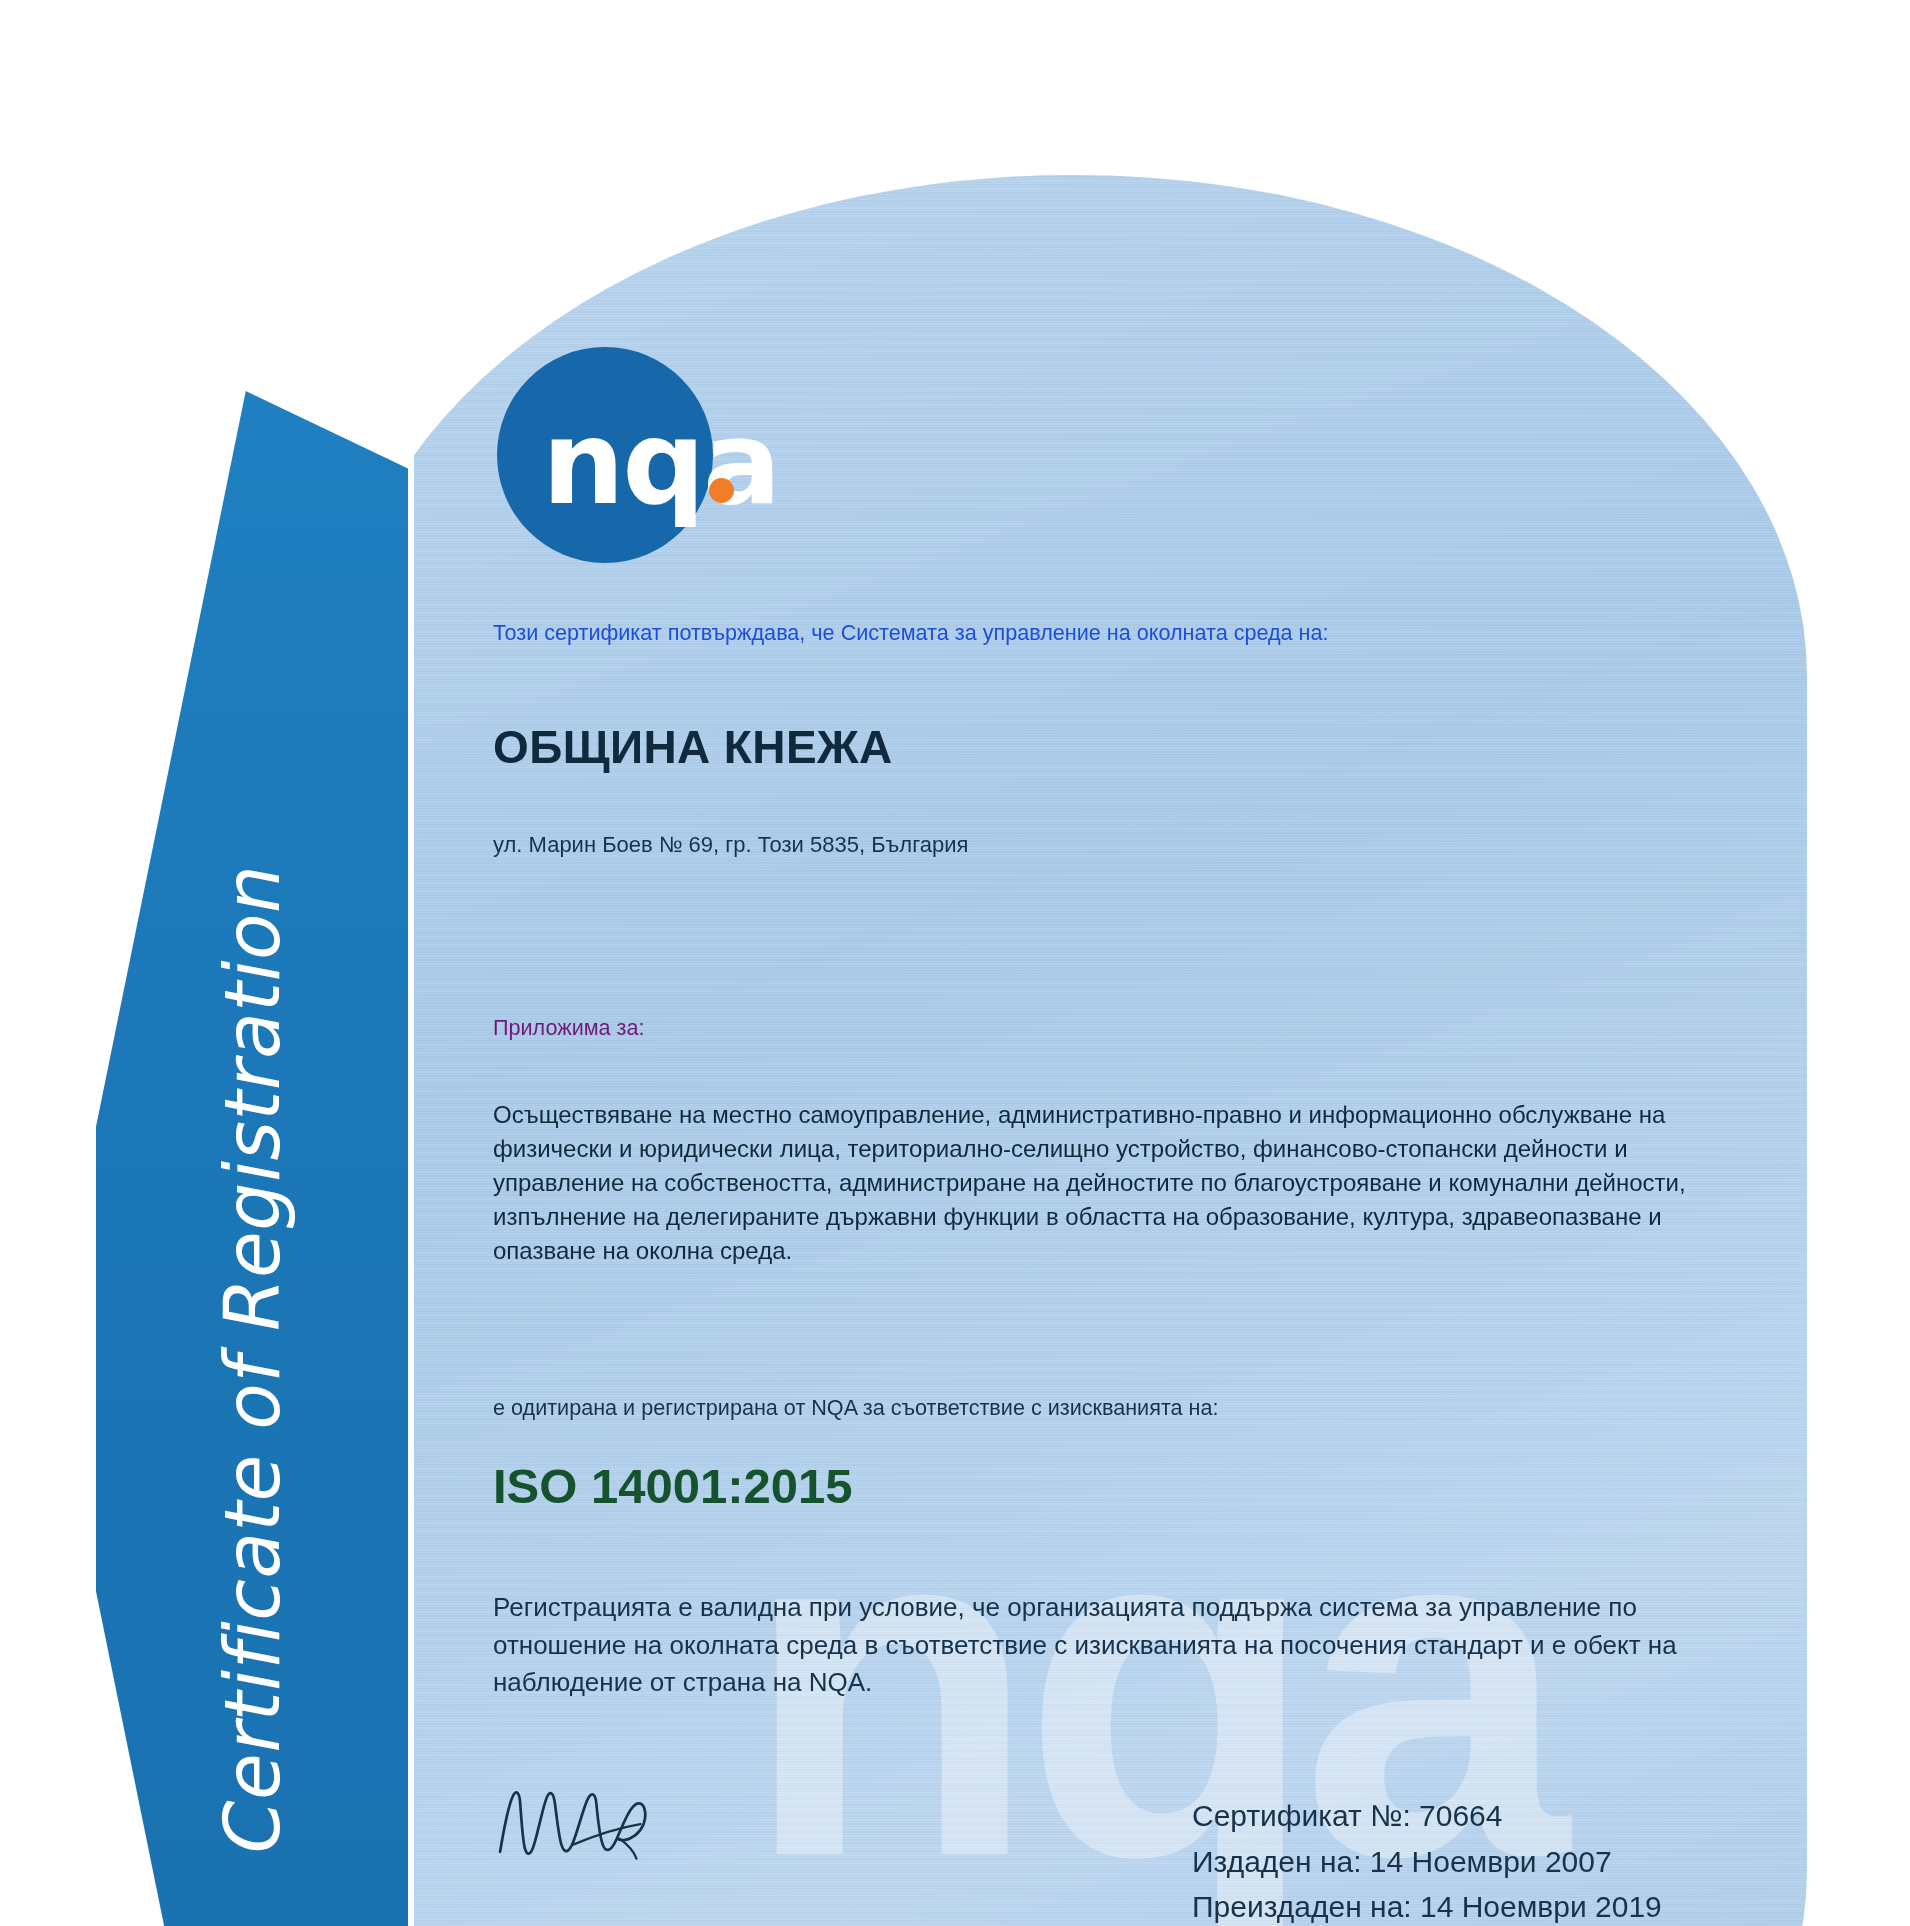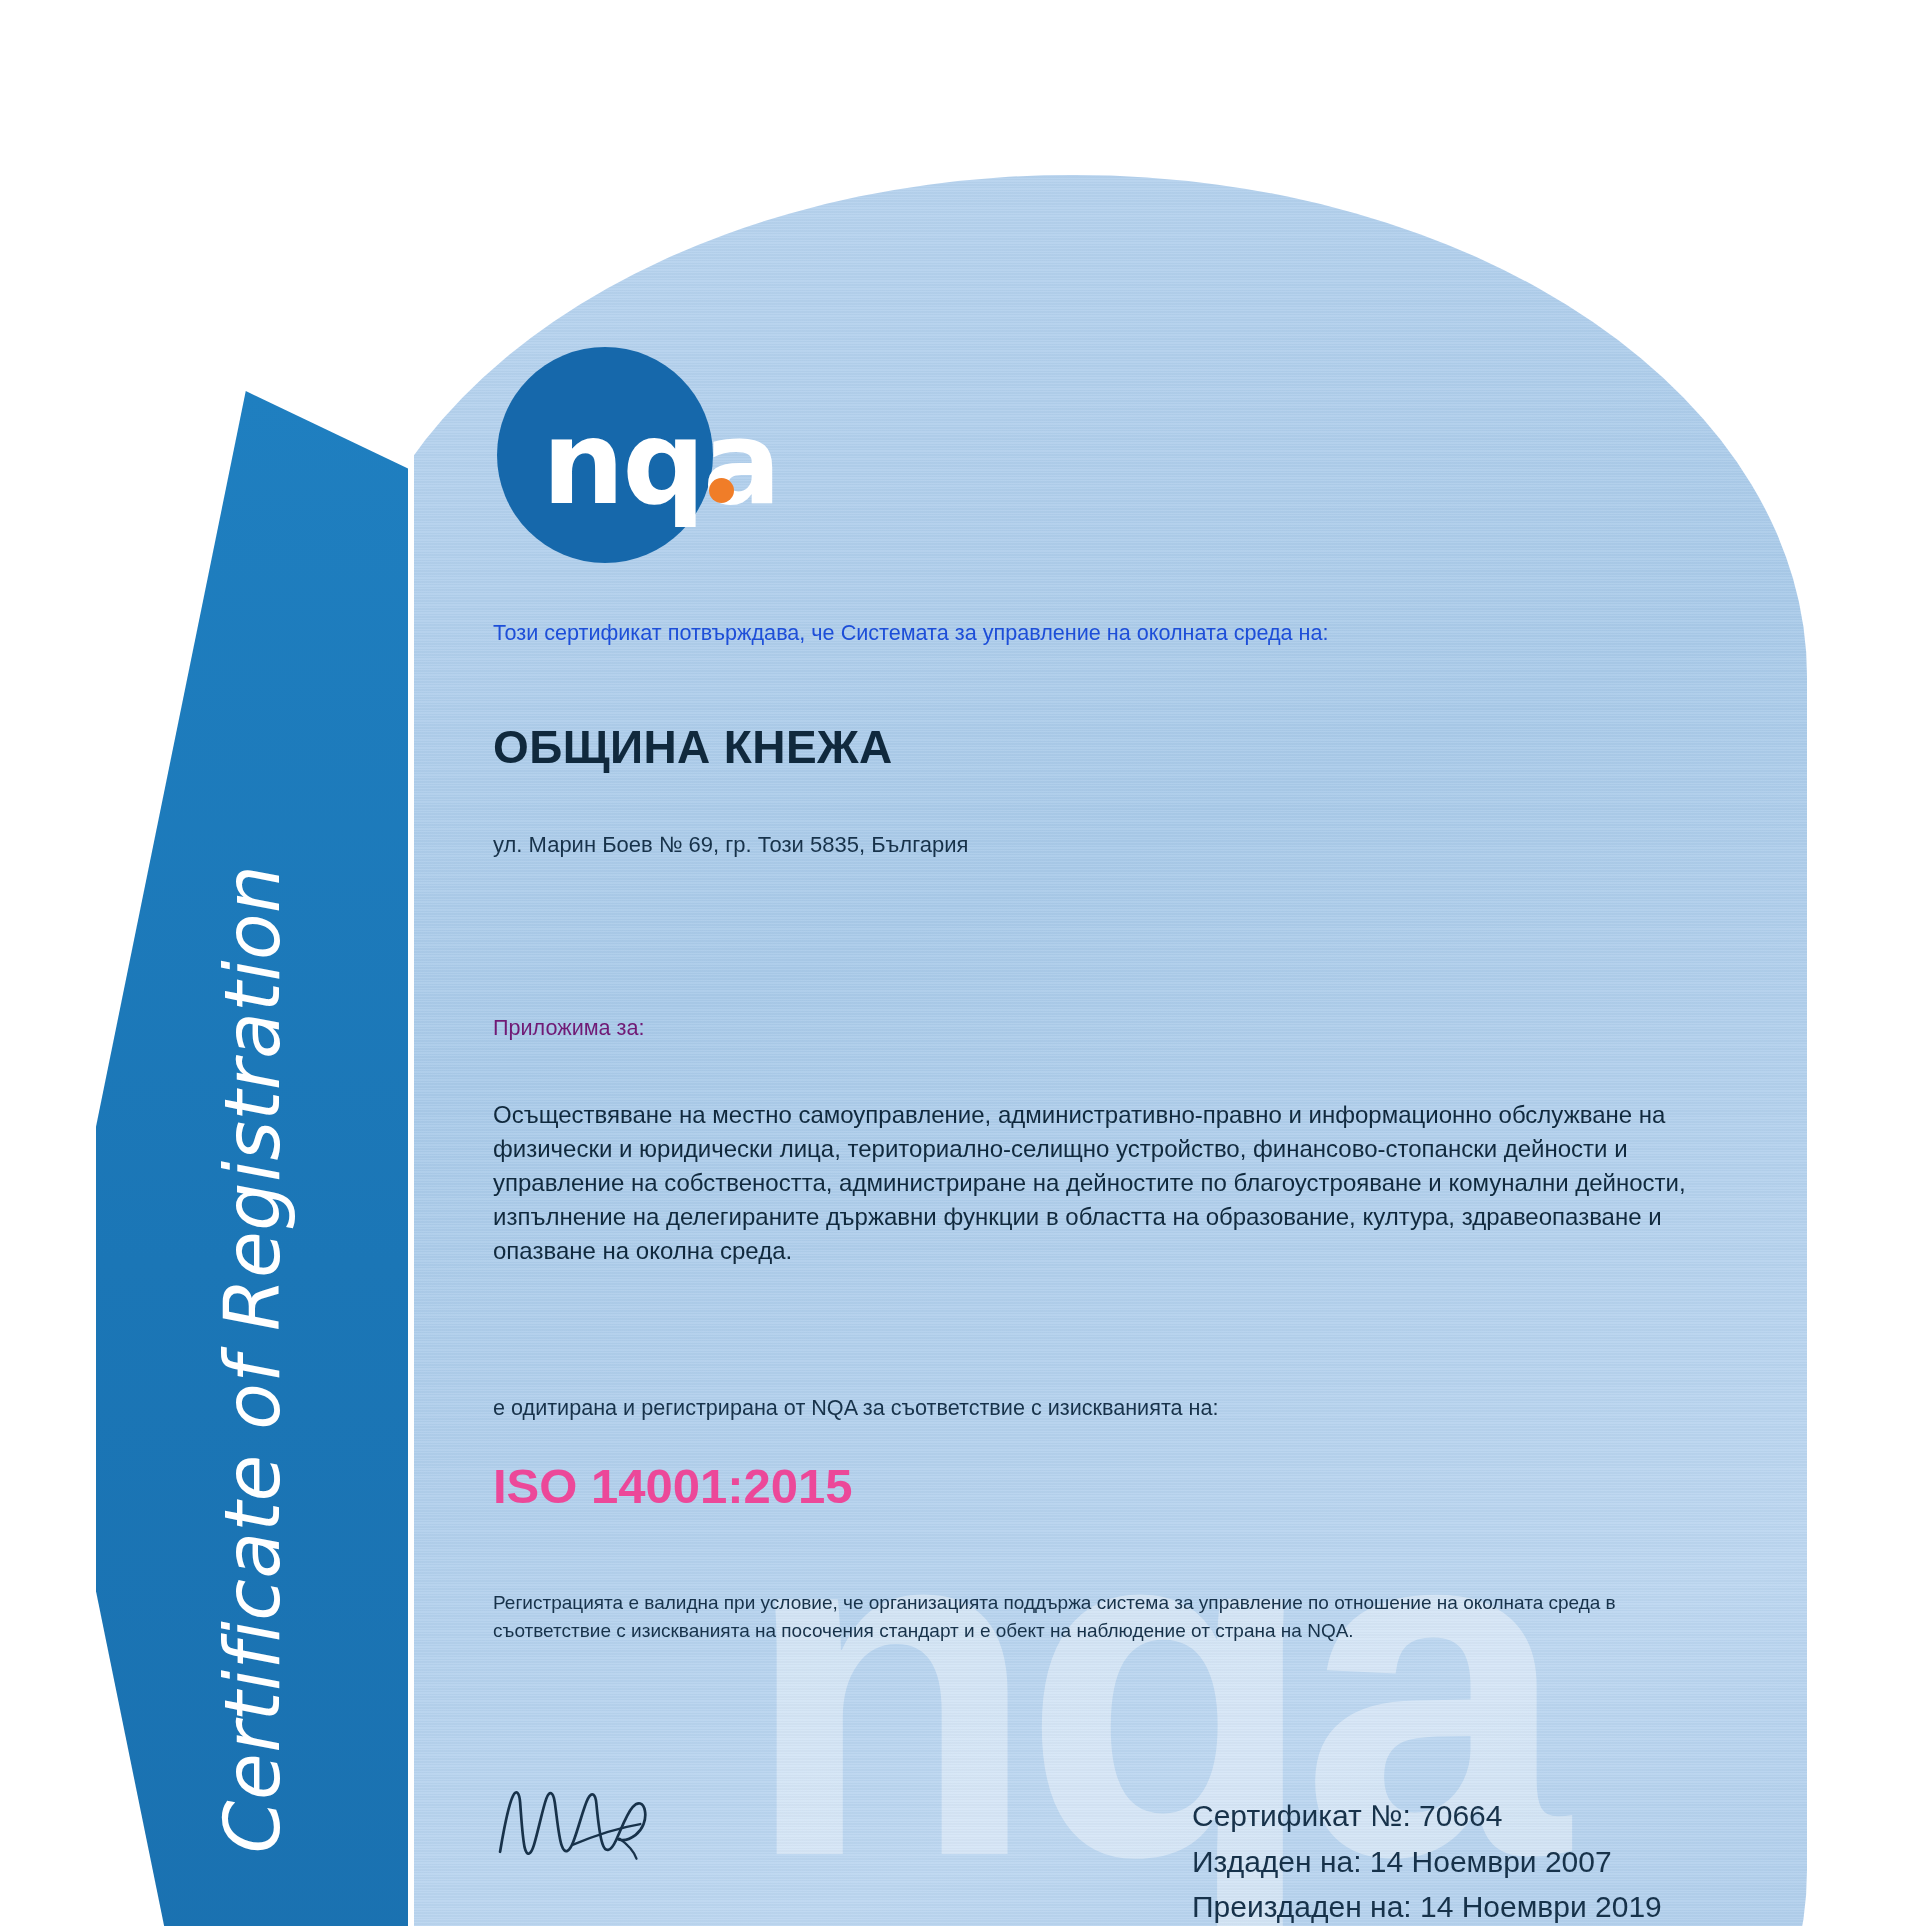--- a/index.html
+++ b/index.html
@@ -192,30 +192,30 @@
     color: #17324a;
     text-align: center;
   }
 
   .standard {
     position: absolute;
     left: 493px;
     top: 1458px;
     font-size: 49px;
     font-weight: 700;
-    color: #ec4899;
+    color: #14532d;
     letter-spacing: 0px;
   }
 
   .validity {
     position: absolute;
     left: 493px;
     top: 1589px;
     width: 1210px;
-    font-size: 19px;
+    font-size: 26px;
     line-height: 1.45;
     color: #17324a;
   }
 
   
   .signature {
     position: absolute;
     left: 497px;
     top: 1787px;
     width: 270px;

